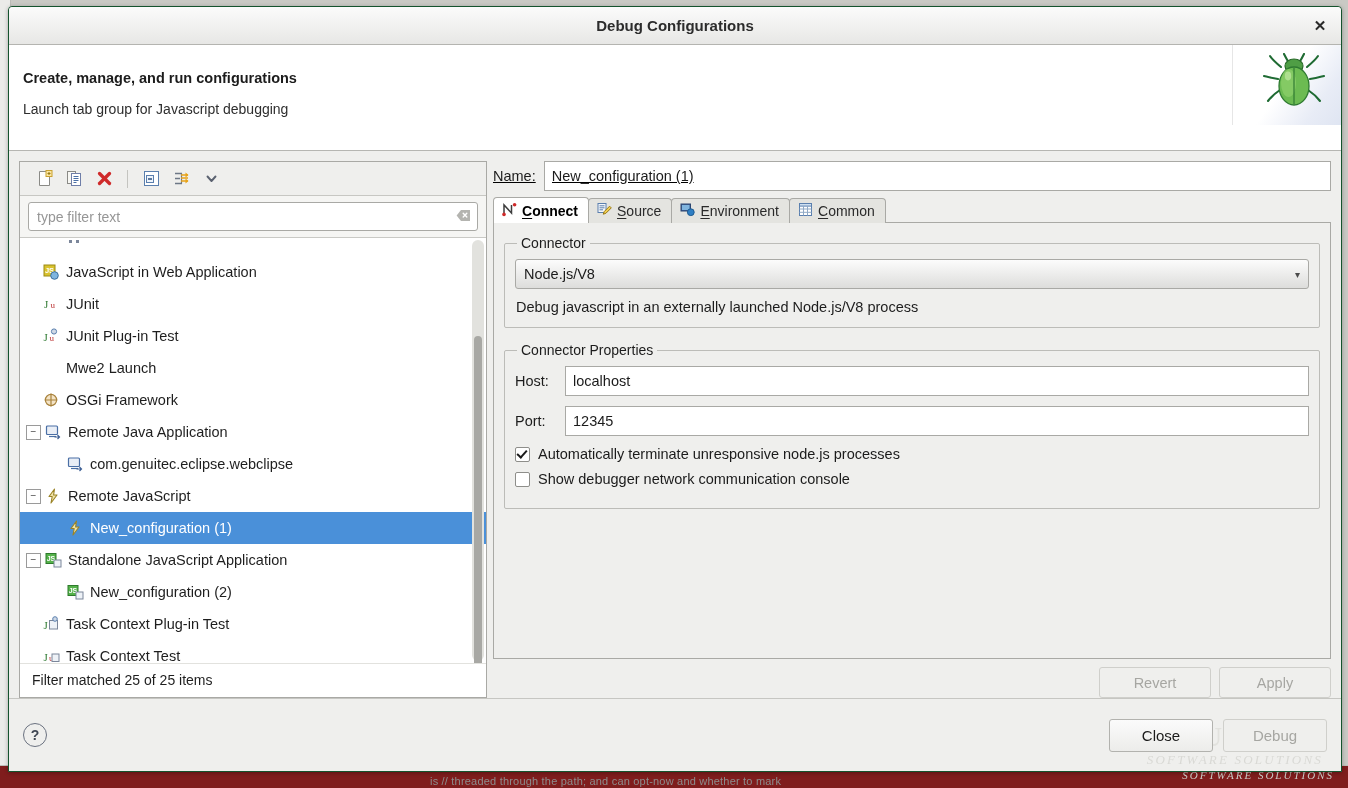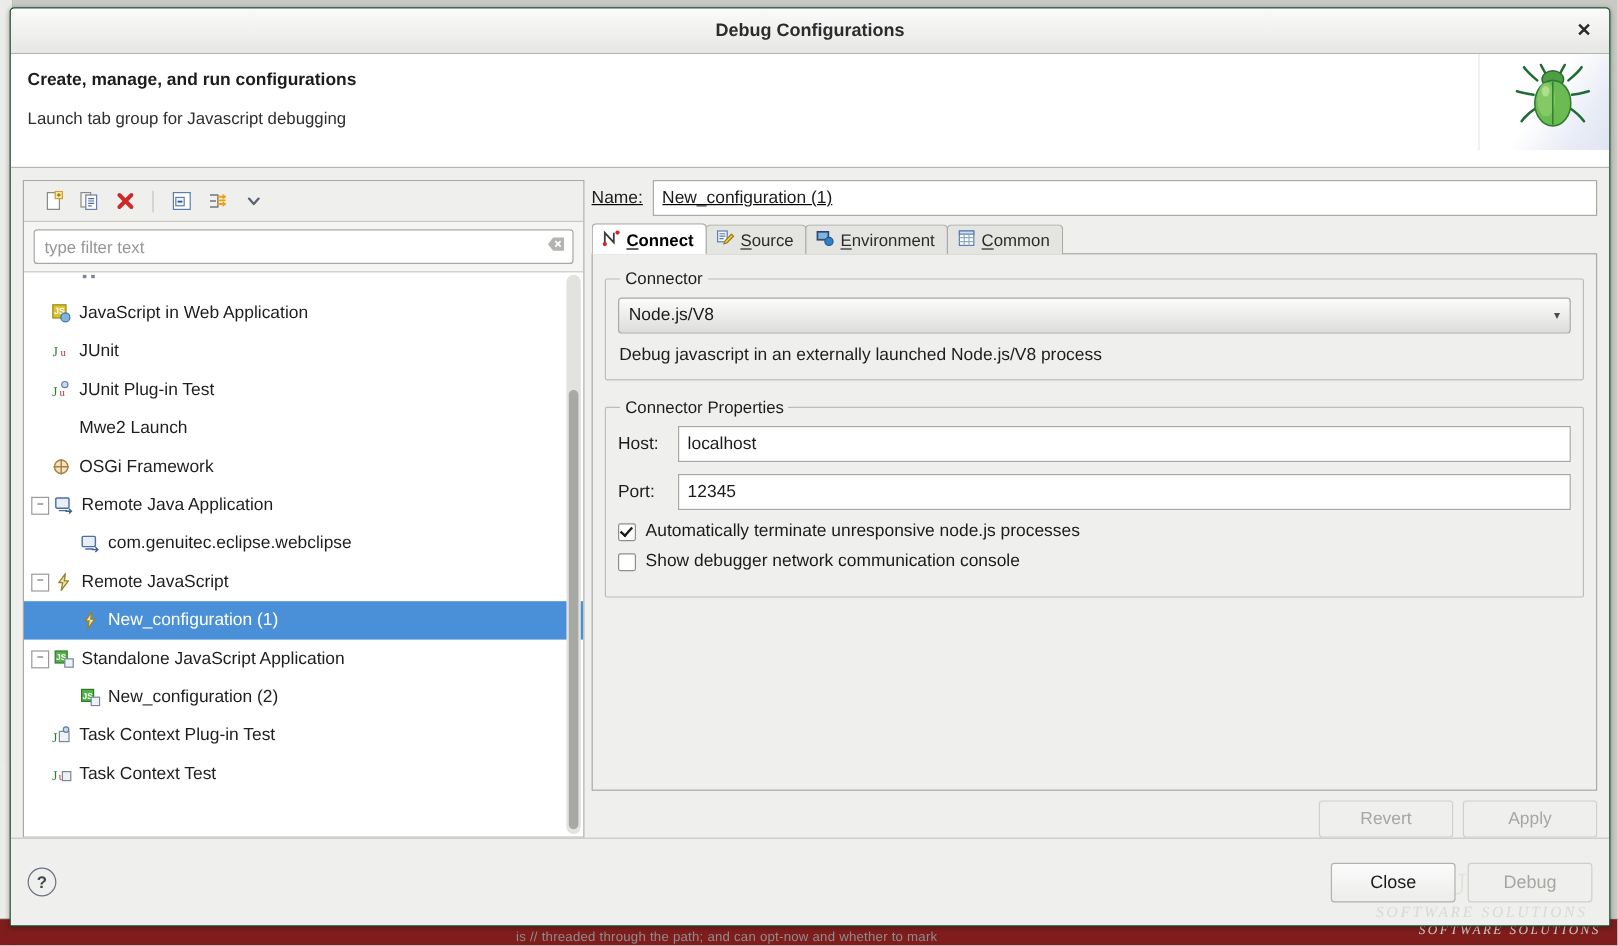--- a/index.html
+++ b/index.html
@@ -72,21 +72,21 @@
     font-size: 15px; font-weight: bold; color: #2a2a2a;
     cursor: pointer; line-height: 1;
   }
 
   
   .header {
     position: relative;
     height: 80px; flex: 0 0 auto;
     background: #ffffff;
     border-bottom: 1px solid #b6b6b2;
-    padding: 14px 0 0 14px;
+    padding: 25px 0 0 14px;
     overflow: hidden;
   }
   .header-title {
     font-size: 14.5px; font-weight: bold; color: #1c1c1c;
     margin-bottom: 15px;
   }
   .header-sub { font-size: 14px; color: #2e2e2e; }
   .header-art {
     position: absolute; right: 0; top: 0; width: 108px; height: 80px;
     background: linear-gradient(125deg, #ffffff 0%, #ffffff 48%, #e8ecf6 78%, #dfe5f2 100%);
@@ -622,20 +622,21 @@
                 <div class="tree-row indent-1">
                   <span class="tw-spacer"></span>
                 </div>
               </div>
           </div>
           <div class="tree-scroll">
             <div class="tree-thumb" style="top:96px;height:366px;"></div>
           </div>
         </div>
 
+        <div class="filter-status">Filter matched 25 of 25 items</div>
       </div>
 
       <div class="right-panel">
 
         <div class="name-row">
           <span class="name-label">Name:</span>
           <input class="name-input" type="text" value="New_configuration (1)" style="">
         </div>
 
         <div class="tabs" id="tabs">

